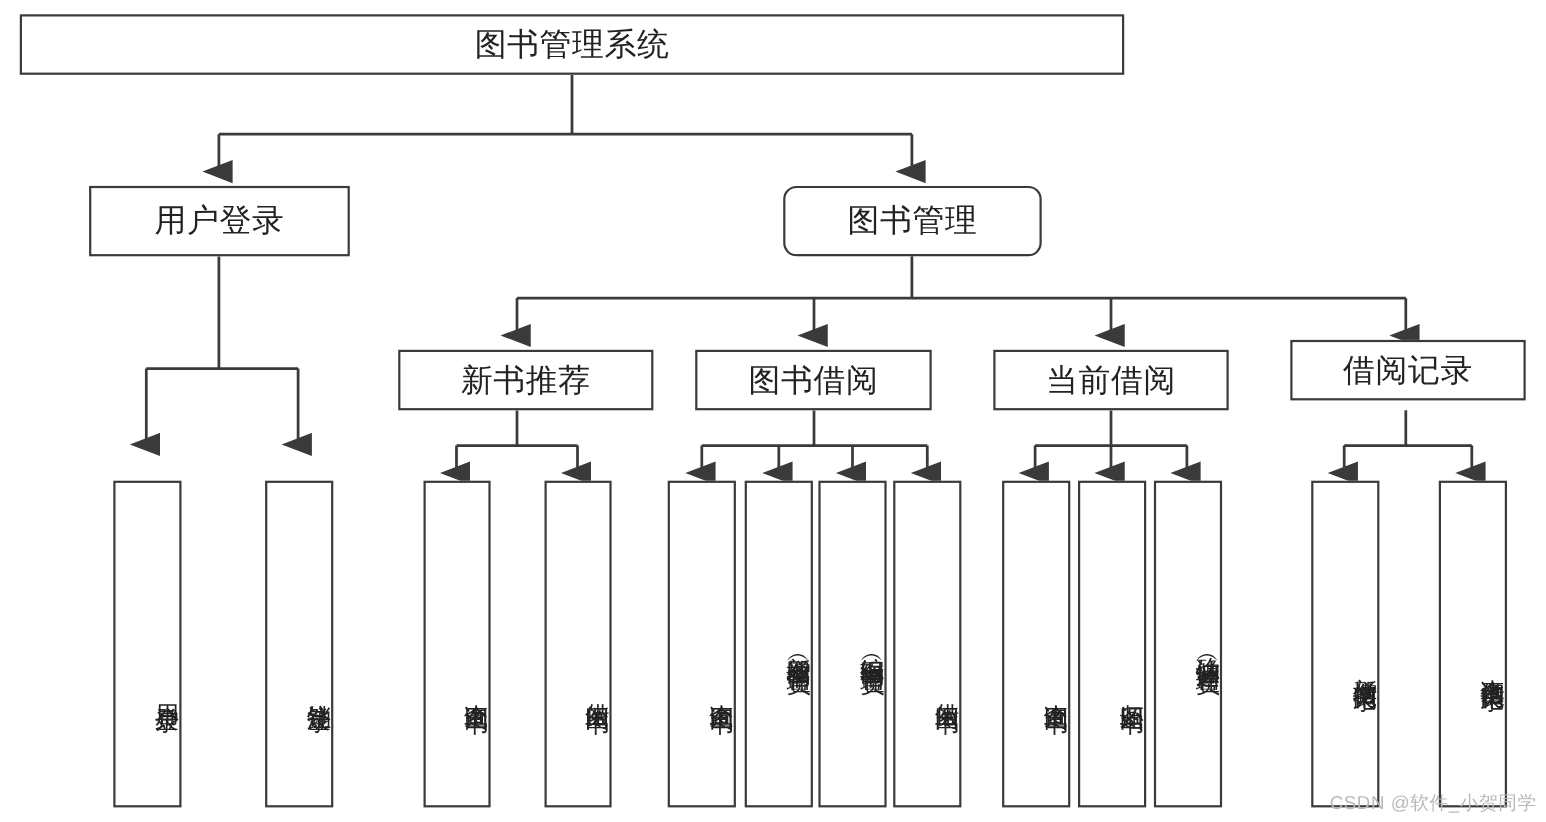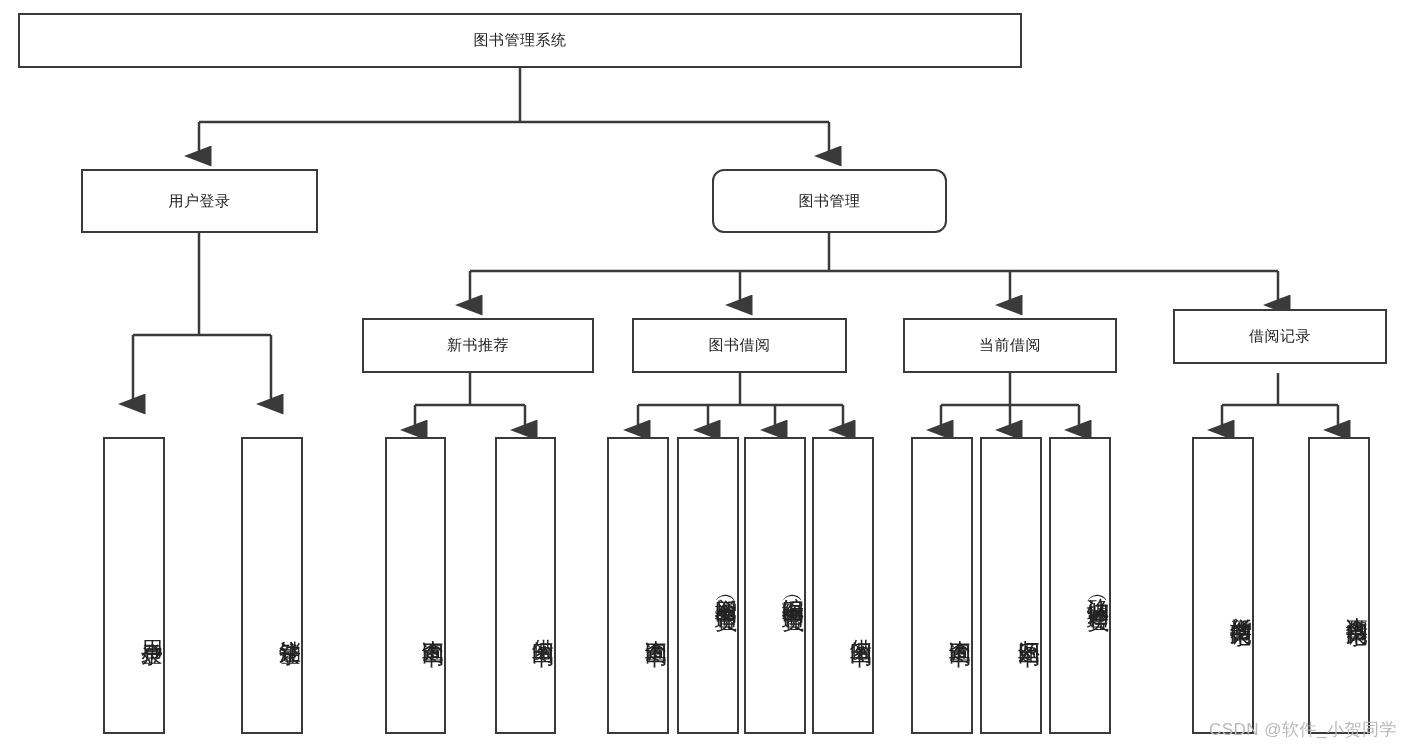--- a/index.html
+++ b/index.html
@@ -29,21 +29,21 @@
     position: absolute;
     box-sizing: border-box;
     border: 2.5px solid #3a3a3a;
     background: #ffffff;
     display: flex;
     align-items: center;
     justify-content: center;
     color: #222222;
   }
   .node.horiz {
-    font-size: 15px;
+    font-size: 29px;
     letter-spacing: 0.5px;
   }
   .node.vert {
     writing-mode: vertical-rl;
     text-orientation: upright;
     font-size: 22px;
     letter-spacing: 2px;
     padding-top: 4px;
     line-height: 1;
     align-items: flex-start;

